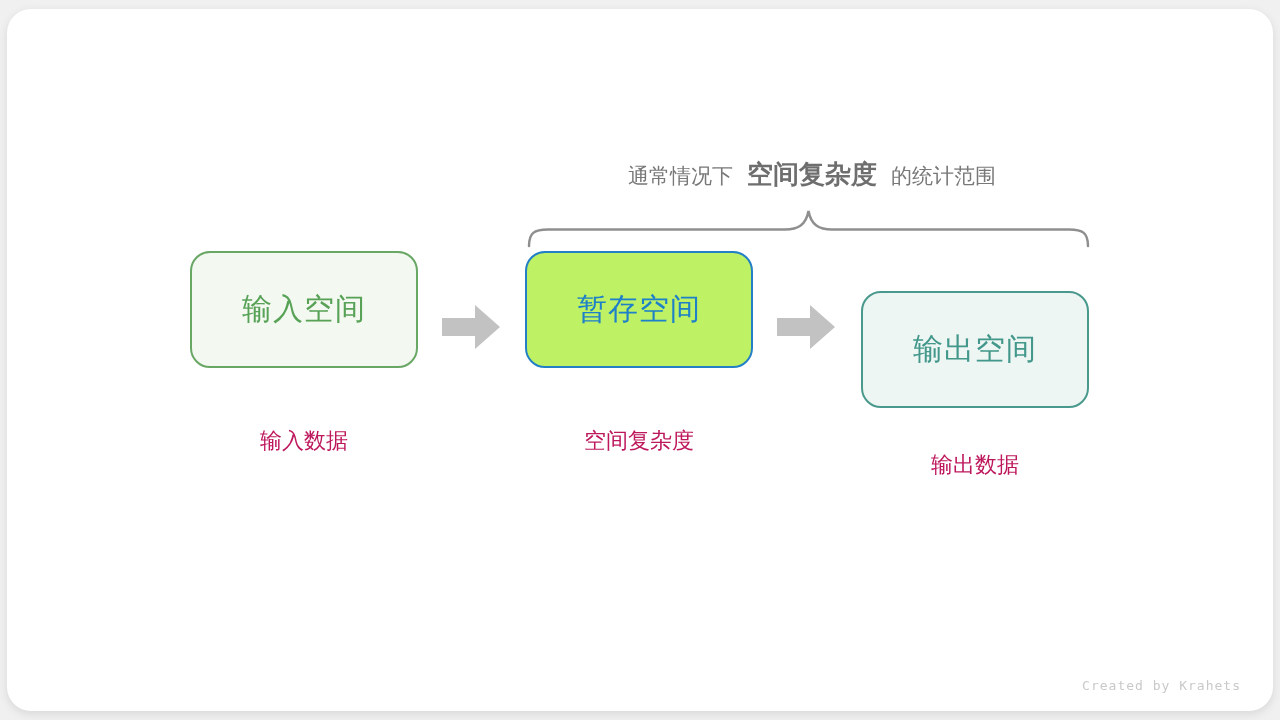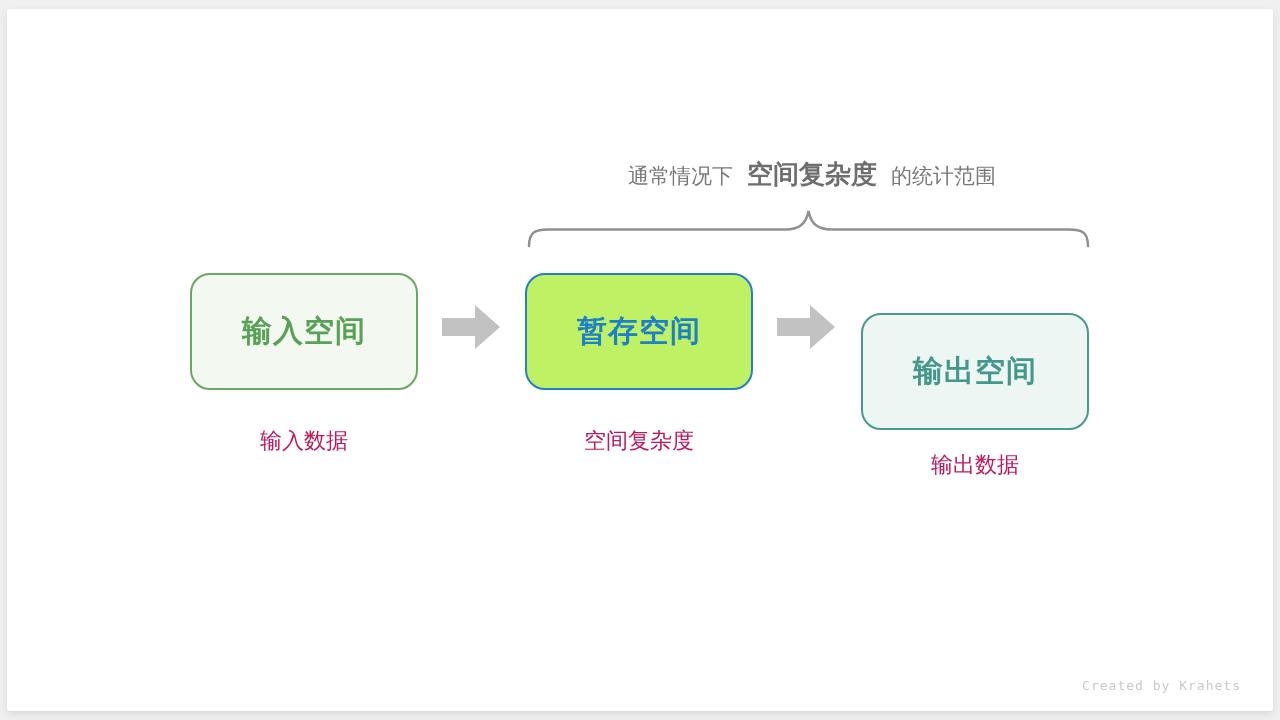--- a/index.html
+++ b/index.html
@@ -16,21 +16,21 @@
     width: 1280px;
     height: 720px;
   }
   .card {
     position: absolute;
     left: 7px;
     top: 9px;
     right: 7px;
     bottom: 9px;
     background: #ffffff;
-    border-radius: 3px;
+    border-radius: 24px;
     box-shadow: 0 3px 10px rgba(0,0,0,0.10);
   }
   
   .title {
     position: absolute;
     left: 450px;
     top: 148px;
     width: 710px;
     text-align: center;
     white-space: nowrap;
@@ -50,31 +50,31 @@
   .brace {
     position: absolute;
     left: 520px;
     top: 199px;
     width: 563px;
     height: 40px;
   }
   
   .box {
     position: absolute;
-    top: 264px;
+    top: 242px;
     width: 228px;
     height: 117px;
     border-radius: 20px;
     box-sizing: border-box;
     border: 2.5px solid;
     display: flex;
     align-items: center;
     justify-content: center;
     font-size: 30px;
-    font-weight: bold;
+    font-weight: normal;
     letter-spacing: 1px;
   }
   .box-input {
     left: 183px;
     border-color: #69a765;
     background: #f3f9f1;
     color: #58a257;
   }
   .box-temp {
     left: 518px;

